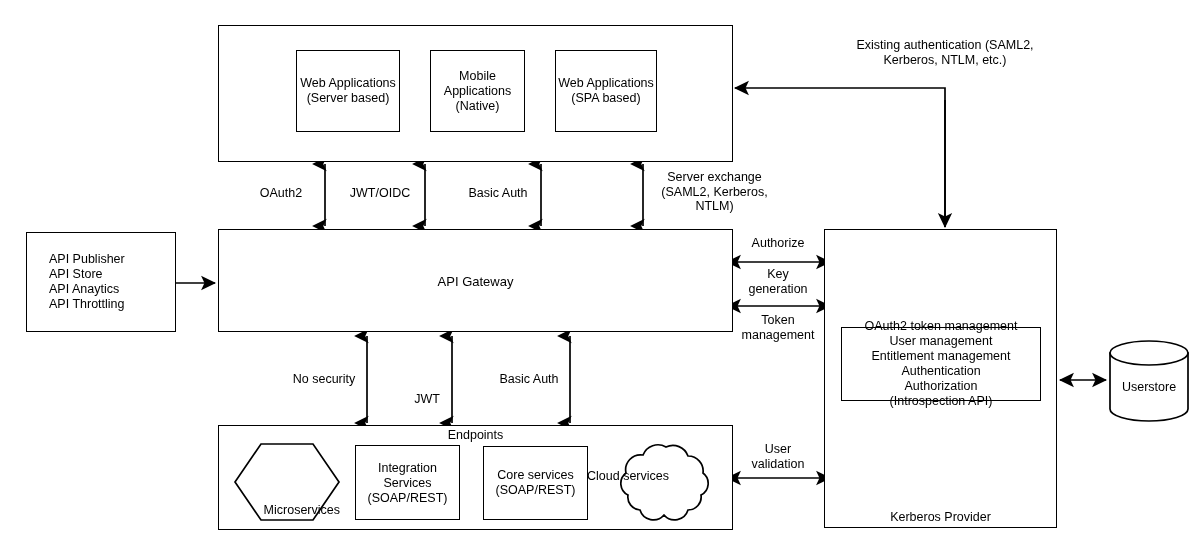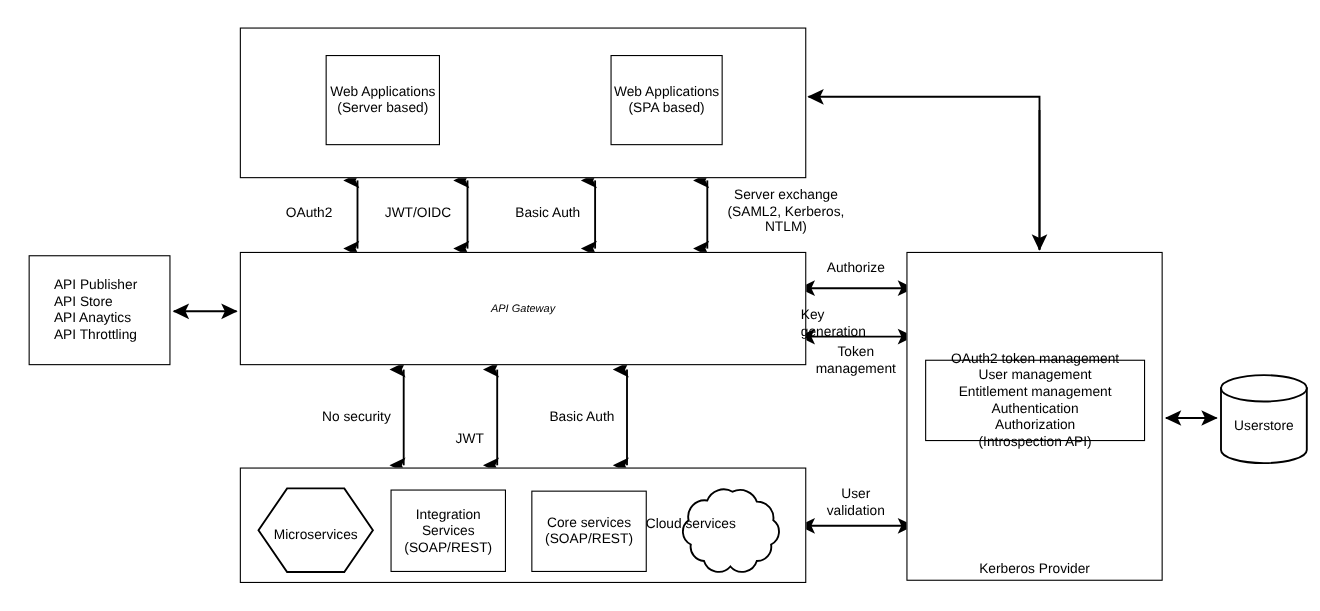--- a/index.html
+++ b/index.html
@@ -50,22 +50,21 @@
     position:absolute;
     left:0;top:0;
     width:1200px;height:555px;
     pointer-events:none;
   }
   svg.shape{
     position:absolute;
     overflow:visible;
   }
   .gw-title{
-    font-size:10px;
-    font-style:italic;
+    font-size:13px;
   }
 </style>
 </head>
 <body>
 
 <div id="canvas">
 
   <svg class="overlay" viewBox="0 0 1200 555">
     <defs>
       <marker id="ahUp" markerWidth="10" markerHeight="10" refX="5" refY="8.6" orient="auto">
@@ -118,51 +117,58 @@
     </g>
   </svg>
 
   <div class="box" style="left:218px;top:25px;width:515px;height:137px;"></div>
 
   <div class="box" style="left:296px;top:50px;width:104px;height:82px;">
     <div class="box-inner-text">Web Applications
 (Server based)</div>
   </div>
 
+  <div class="box" style="left:430px;top:50px;width:95px;height:82px;">
+    <div class="box-inner-text">Mobile
+Applications
+(Native)</div>
+  </div>
 
   <div class="box" style="left:555px;top:50px;width:102px;height:82px;">
     <div class="box-inner-text">Web Applications
 (SPA based)</div>
   </div>
 
+  <div class="lbl" style="left:770px;top:38px;width:350px;">Existing authentication (SAML2,
+Kerberos, NTLM, etc.)</div>
 
   <div class="lbl" style="left:243px;top:186px;width:76px;text-align:center;">OAuth2</div>
 
   <div class="lbl" style="left:340px;top:186px;width:80px;text-align:center;">JWT/OIDC</div>
 
   <div class="lbl" style="left:460px;top:186px;width:76px;text-align:center;">Basic Auth</div>
 
   <div class="lbl" style="left:652px;top:170px;width:125px;text-align:center;">Server exchange
 (SAML2, Kerberos,
 NTLM)</div>
 
-  <div class="box" style="left:26px;top:232px;width:129px;height:100px;">
+  <div class="box" style="left:26px;top:232px;width:150px;height:100px;">
     <div class="box-inner-text" style="text-align:left;padding-left:22px;">API Publisher
 API Store
 API Anaytics
 API Throttling</div>
   </div>
 
   <div class="box" style="left:218px;top:229px;width:515px;height:103px;">
     <div class="box-inner-text gw-title">API Gateway</div>
   </div>
 
   <div class="lbl" style="left:728px;top:236px;width:100px;text-align:center;">Authorize</div>
 
-  <div class="lbl" style="left:728px;top:279px;width:100px;text-align:left;">Key
+  <div class="lbl" style="left:728px;top:267px;width:100px;text-align:center;">Key
 generation</div>
 
   <div class="lbl" style="left:728px;top:313px;width:100px;text-align:center;">Token
 management</div>
 
   <div class="lbl" style="left:285px;top:372px;width:78px;text-align:center;">No security</div>
 
   <div class="lbl" style="left:405px;top:392px;width:44px;text-align:center;">JWT</div>
 
   <div class="lbl" style="left:490px;top:372px;width:78px;text-align:center;">Basic Auth</div>
@@ -184,25 +190,26 @@
   </div>
 
   <svg class="shape" style="left:1108px;top:340px;" width="82" height="82" viewBox="0 0 82 82">
     <path d="M2,13 L2,69 A39,12 0 0 0 80,69 L80,13 Z" fill="#ffffff" stroke="#000" stroke-width="1.7"></path>
     <ellipse cx="41" cy="13" rx="39" ry="12" fill="#ffffff" stroke="#000" stroke-width="1.7"></ellipse>
   </svg>
   <div class="lbl" style="left:1108px;top:380px;width:82px;text-align:center;">Userstore</div>
 
   <div class="box" style="left:218px;top:425px;width:515px;height:105px;"></div>
 
+  <div class="lbl" style="left:218px;top:428px;width:515px;text-align:center;">Endpoints</div>
 
   <svg class="shape" style="left:234px;top:443px;" width="106" height="78" viewBox="0 0 106 78">
     <polygon points="27,1 79,1 105,39 79,77 27,77 1,39" fill="#ffffff" stroke="#000" stroke-width="1.7"></polygon>
   </svg>
-  <div class="lbl" style="left:234px;top:479px;width:106px;text-align:center;">Microservices</div>
+  <div class="lbl" style="left:234px;top:503px;width:106px;text-align:right;">Microservices</div>
 
   <div class="box" style="left:355px;top:445px;width:105px;height:75px;">
     <div class="box-inner-text">Integration
 Services
 (SOAP/REST)</div>
   </div>
 
   <div class="box" style="left:483px;top:446px;width:105px;height:74px;padding-left:17px;">
     <div class="box-inner-text">Core services
 (SOAP/REST)</div>

